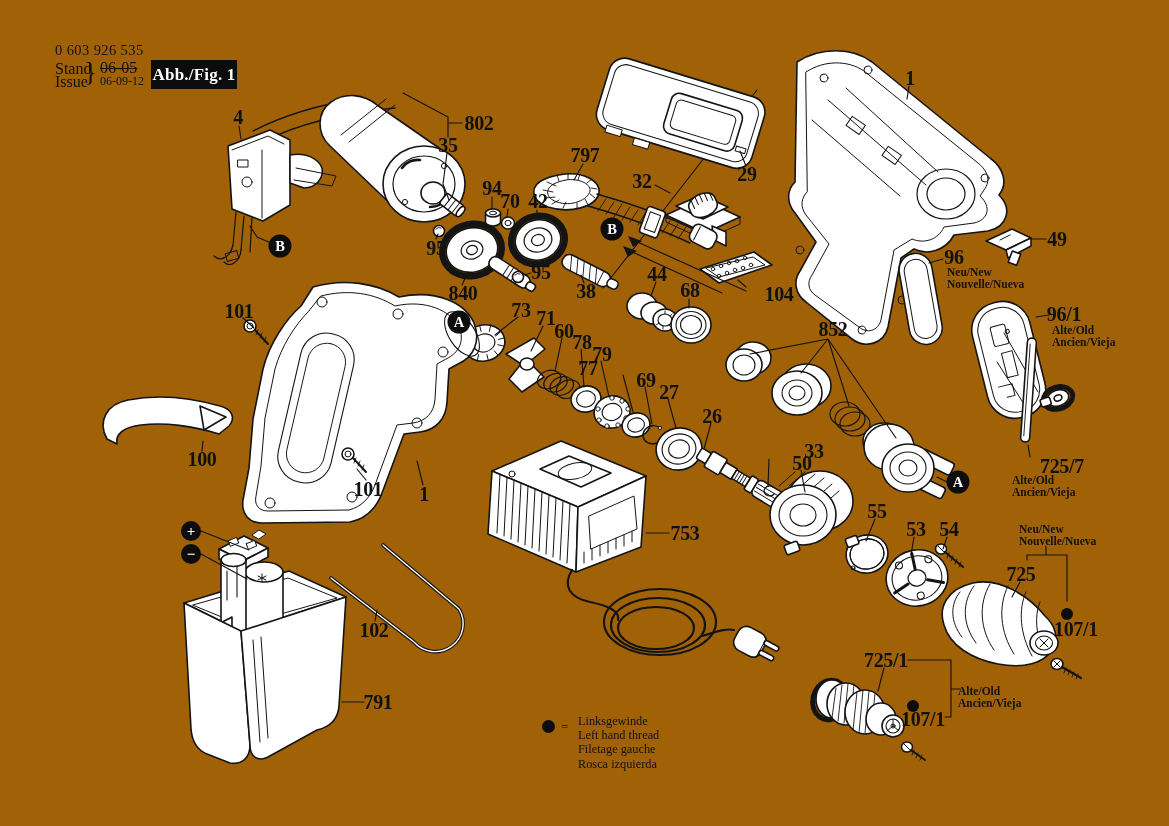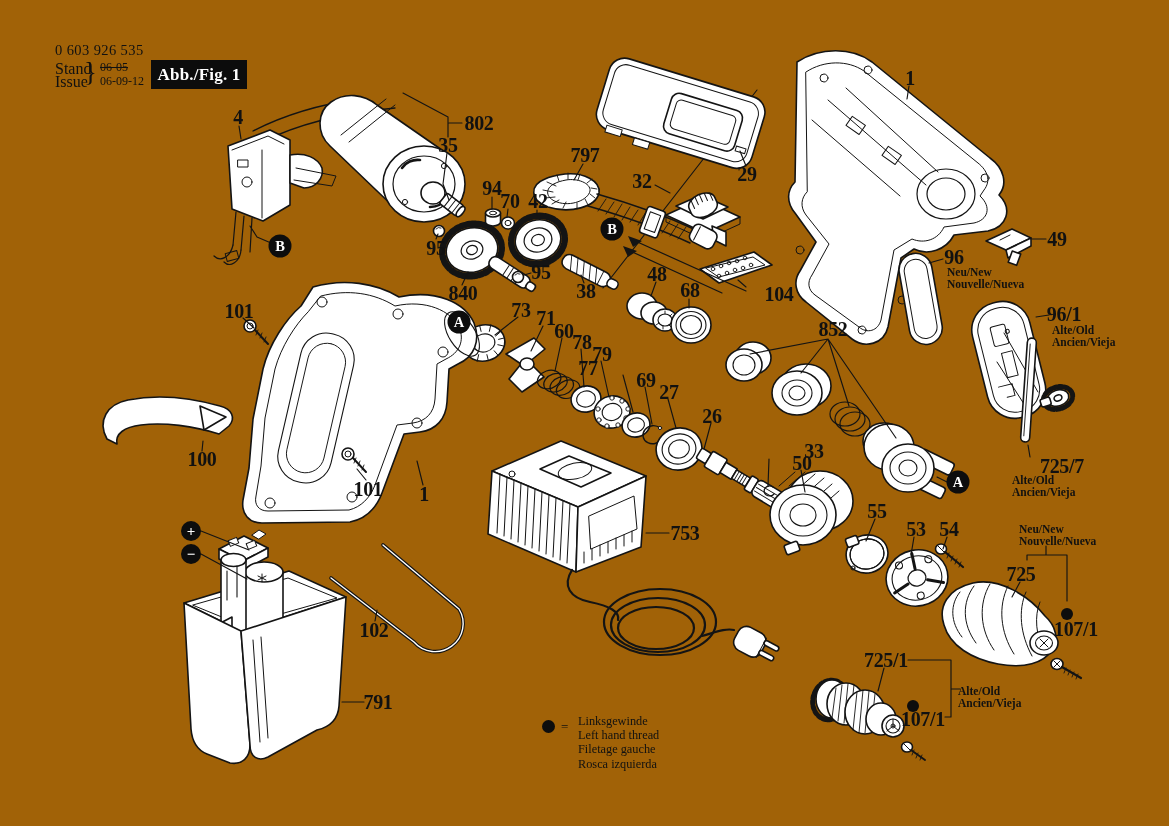--- a/index.html
+++ b/index.html
@@ -12,22 +12,22 @@
   .letter{position:absolute;width:23px;height:23px;border-radius:50%;background:#0d0d0d;color:#fff;
           font-weight:700;font-size:14.5px;display:flex;align-items:center;justify-content:center;
           transform:translate(-50%,-50%)}
   .pol{width:20px;height:20px;font-size:15px}
   .dot{position:absolute;width:12px;height:12px;border-radius:50%;background:#0d0d0d;
        transform:translate(-50%,-50%)}
   #part-number{position:absolute;left:55px;top:42px;font-size:14.5px;letter-spacing:.4px}
   #stand-block{position:absolute;left:55px;top:62px;font-size:16px;line-height:13px}
   #brace{position:absolute;left:84px;top:57px;font-size:27px;font-weight:400}
   #dates{position:absolute;left:100px;top:61px;font-size:12px;line-height:13.5px}
-  #old-date{text-decoration:line-through;font-size:12px}
-  #fig-box{position:absolute;left:151px;top:60px;width:96px;height:29px;background:#0c0c0c;color:#fff;
+  #old-date{text-decoration:line-through;font-size:16px}
+  #fig-box{position:absolute;left:151px;top:60px;width:86px;height:29px;background:#0c0c0c;color:#fff;
            font-weight:700;font-size:17px;display:flex;align-items:center;justify-content:center;
            letter-spacing:.2px}
   #footer-block{position:absolute;left:54px;top:712px;font-size:12.3px;line-height:14.4px}
   #legend-block{position:absolute;left:540px;top:713px}
   #legend-dot{position:absolute;left:2px;top:7px;width:13px;height:13px;border-radius:50%;background:#0d0d0d}
   #legend-eq{position:absolute;left:21px;top:6px;font-size:13px}
   #legend-lines{position:absolute;left:38px;top:1px;font-size:12.3px;line-height:14.2px;white-space:nowrap}
 </style>
 </head>
 <body>
@@ -607,21 +607,21 @@
     <div class="callout" style="left: 1057px; top: 239px;">49</div>
     <div class="callout" style="left: 954px; top: 257px;">96</div>
     <div class="callout" style="left: 1064px; top: 314px;">96/1</div>
     <div class="callout" style="left: 492px; top: 188px;">94</div>
     <div class="callout" style="left: 510px; top: 201px;">70</div>
     <div class="callout" style="left: 538px; top: 201px;">42</div>
     <div class="callout" style="left: 436px; top: 248px;">95</div>
     <div class="callout" style="left: 463px; top: 293px;">840</div>
     <div class="callout" style="left: 541px; top: 272px;">95</div>
     <div class="callout" style="left: 586px; top: 291px;">38</div>
-    <div class="callout" style="left: 657px; top: 274px;">48</div>
+    <div class="callout" style="left: 657px; top: 274px;">44</div>
     <div class="callout" style="left: 690px; top: 290px;">68</div>
     <div class="callout" style="left: 749px; top: 294px; margin-left: 30px;">104</div>
     <div class="callout" style="left: 833px; top: 329px;">852</div>
     <div class="callout" style="left: 521px; top: 310px;">73</div>
     <div class="callout" style="left: 546px; top: 318px;">71</div>
     <div class="callout" style="left: 564px; top: 331px;">60</div>
     <div class="callout" style="left: 582px; top: 342px;">78</div>
     <div class="callout" style="left: 602px; top: 354px;">79</div>
     <div class="callout" style="left: 588px; top: 368px;">77</div>
     <div class="callout" style="left: 646px; top: 380px;">69</div>

